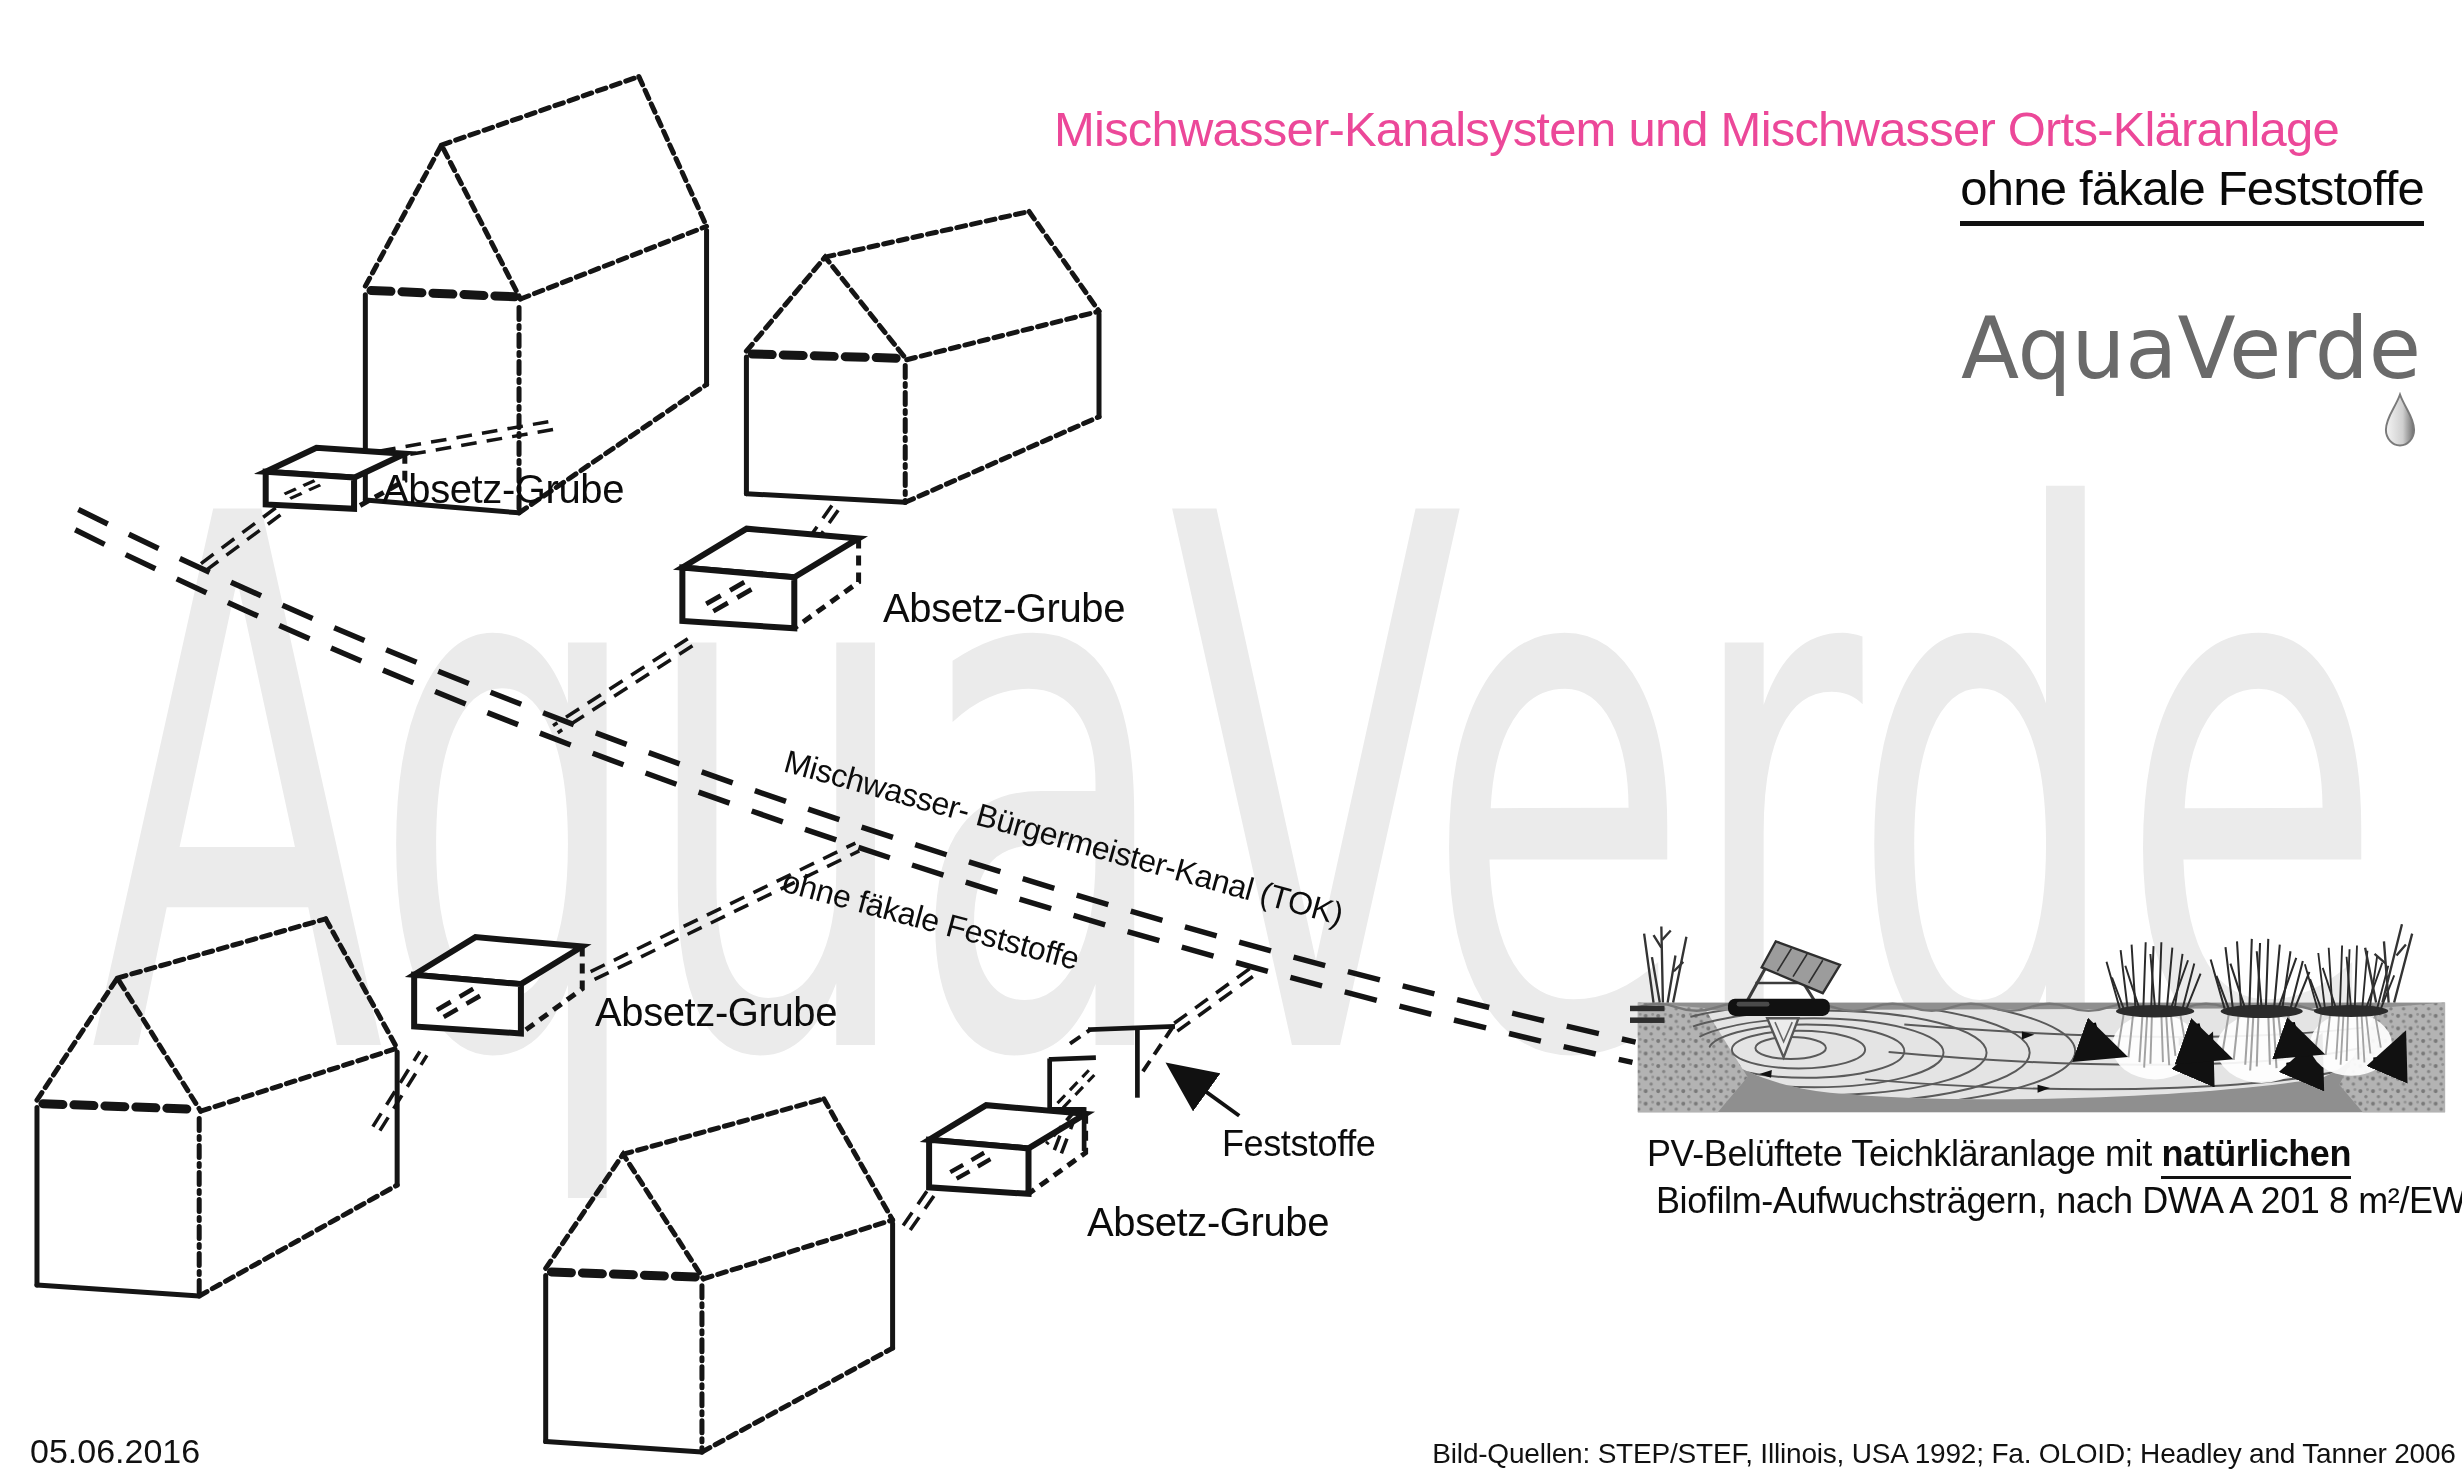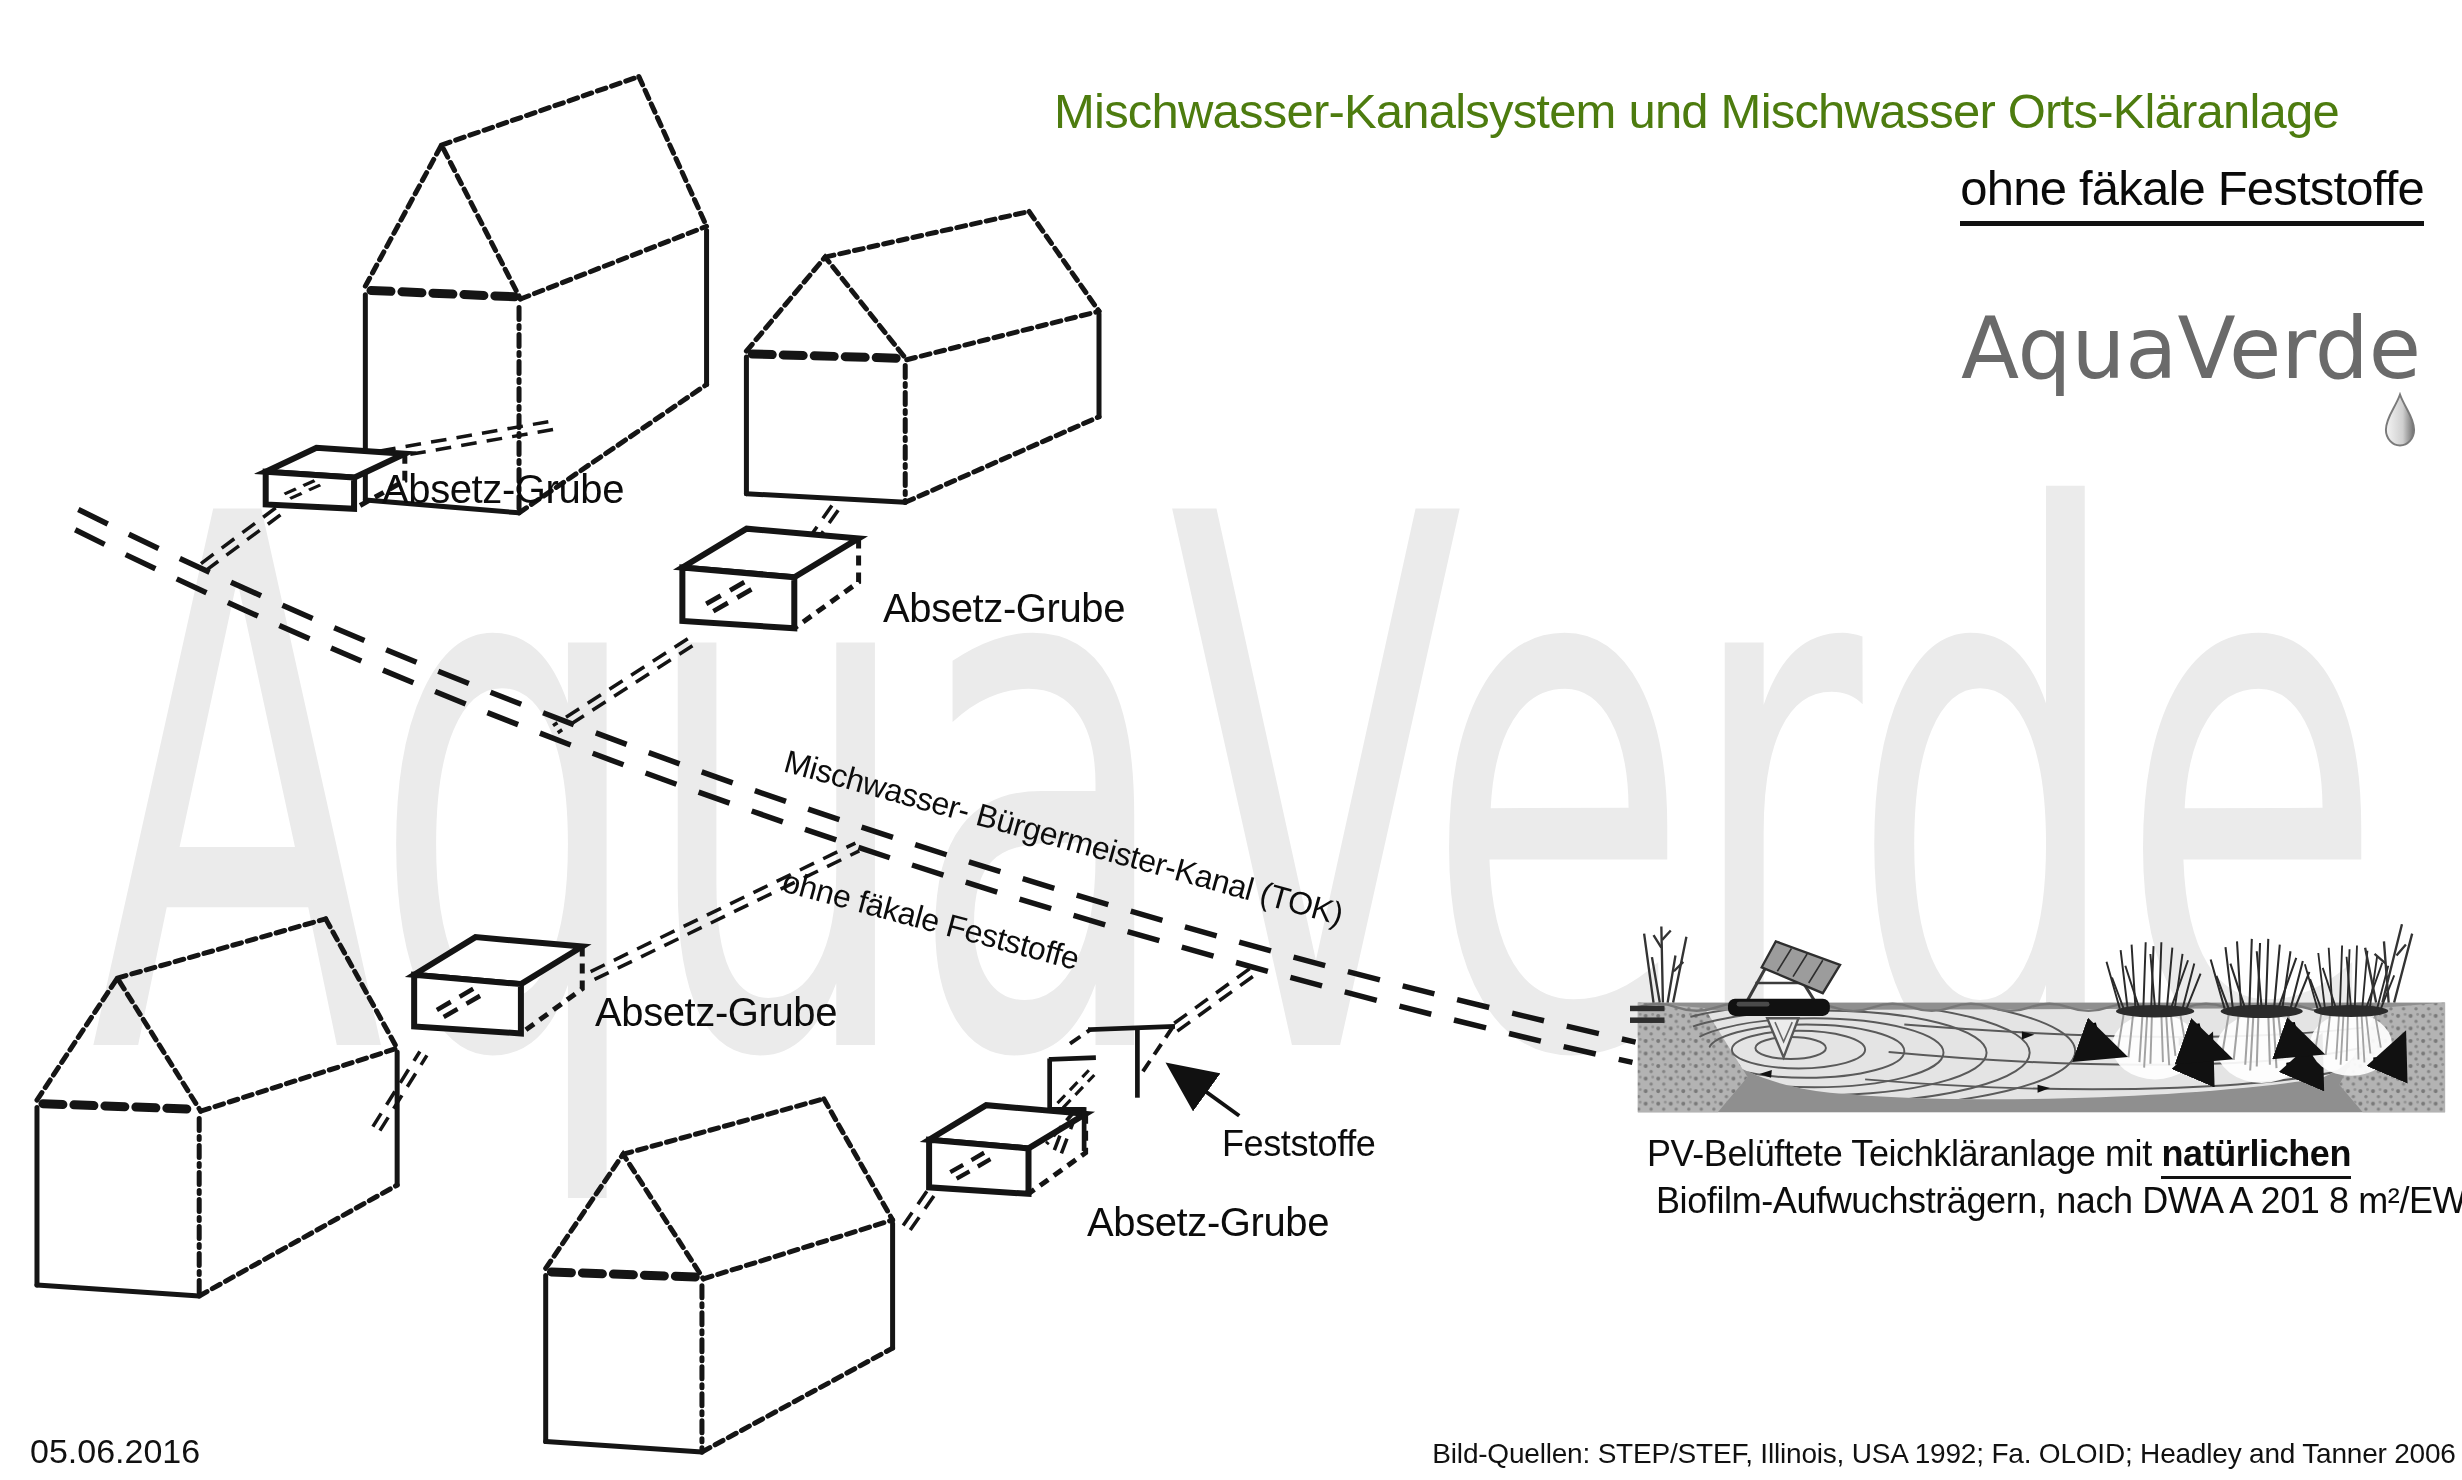--- a/index.html
+++ b/index.html
@@ -6,22 +6,22 @@
   .stage{position:relative;width:2462px;height:1481px;background:#ffffff;overflow:hidden;
          font-family:"Liberation Sans", sans-serif;color:#111;}
   .abs{position:absolute;}
 
   
   .watermark{left:90px;top:423px;font-size:736px;line-height:1;color:#ebebeb;
              white-space:nowrap;transform:scaleX(0.585);transform-origin:left top;
              font-family:"DejaVu Sans", sans-serif;letter-spacing:-7.8px;z-index:0;}
 
   
-  .title{left:952px;top:83px;width:1489px;text-align:center;font-size:49px;
-         letter-spacing:-0.8px;color:#4d7c0f;z-index:5;white-space:nowrap;}
+  .title{left:952px;top:101px;width:1489px;text-align:center;font-size:49px;
+         letter-spacing:-0.8px;color:#ec4899;z-index:5;white-space:nowrap;}
   .subtitle{top:160px;right:38px;font-size:49px;letter-spacing:-0.8px;color:#0a0a0a;
             border-bottom:5.5px solid #111;padding-bottom:4.7px;z-index:5;white-space:nowrap;}
 
   
   .logo{top:299px;right:41px;font-size:85px;color:#6a6a6a;letter-spacing:0px;z-index:5;
         font-family:"DejaVu Sans", sans-serif;white-space:nowrap;}
   .logo-drop{top:392px;right:44px;z-index:5;}
 
   
   .dlabel{font-size:40px;color:#0c0c0c;white-space:nowrap;z-index:6;letter-spacing:-0.4px;}

